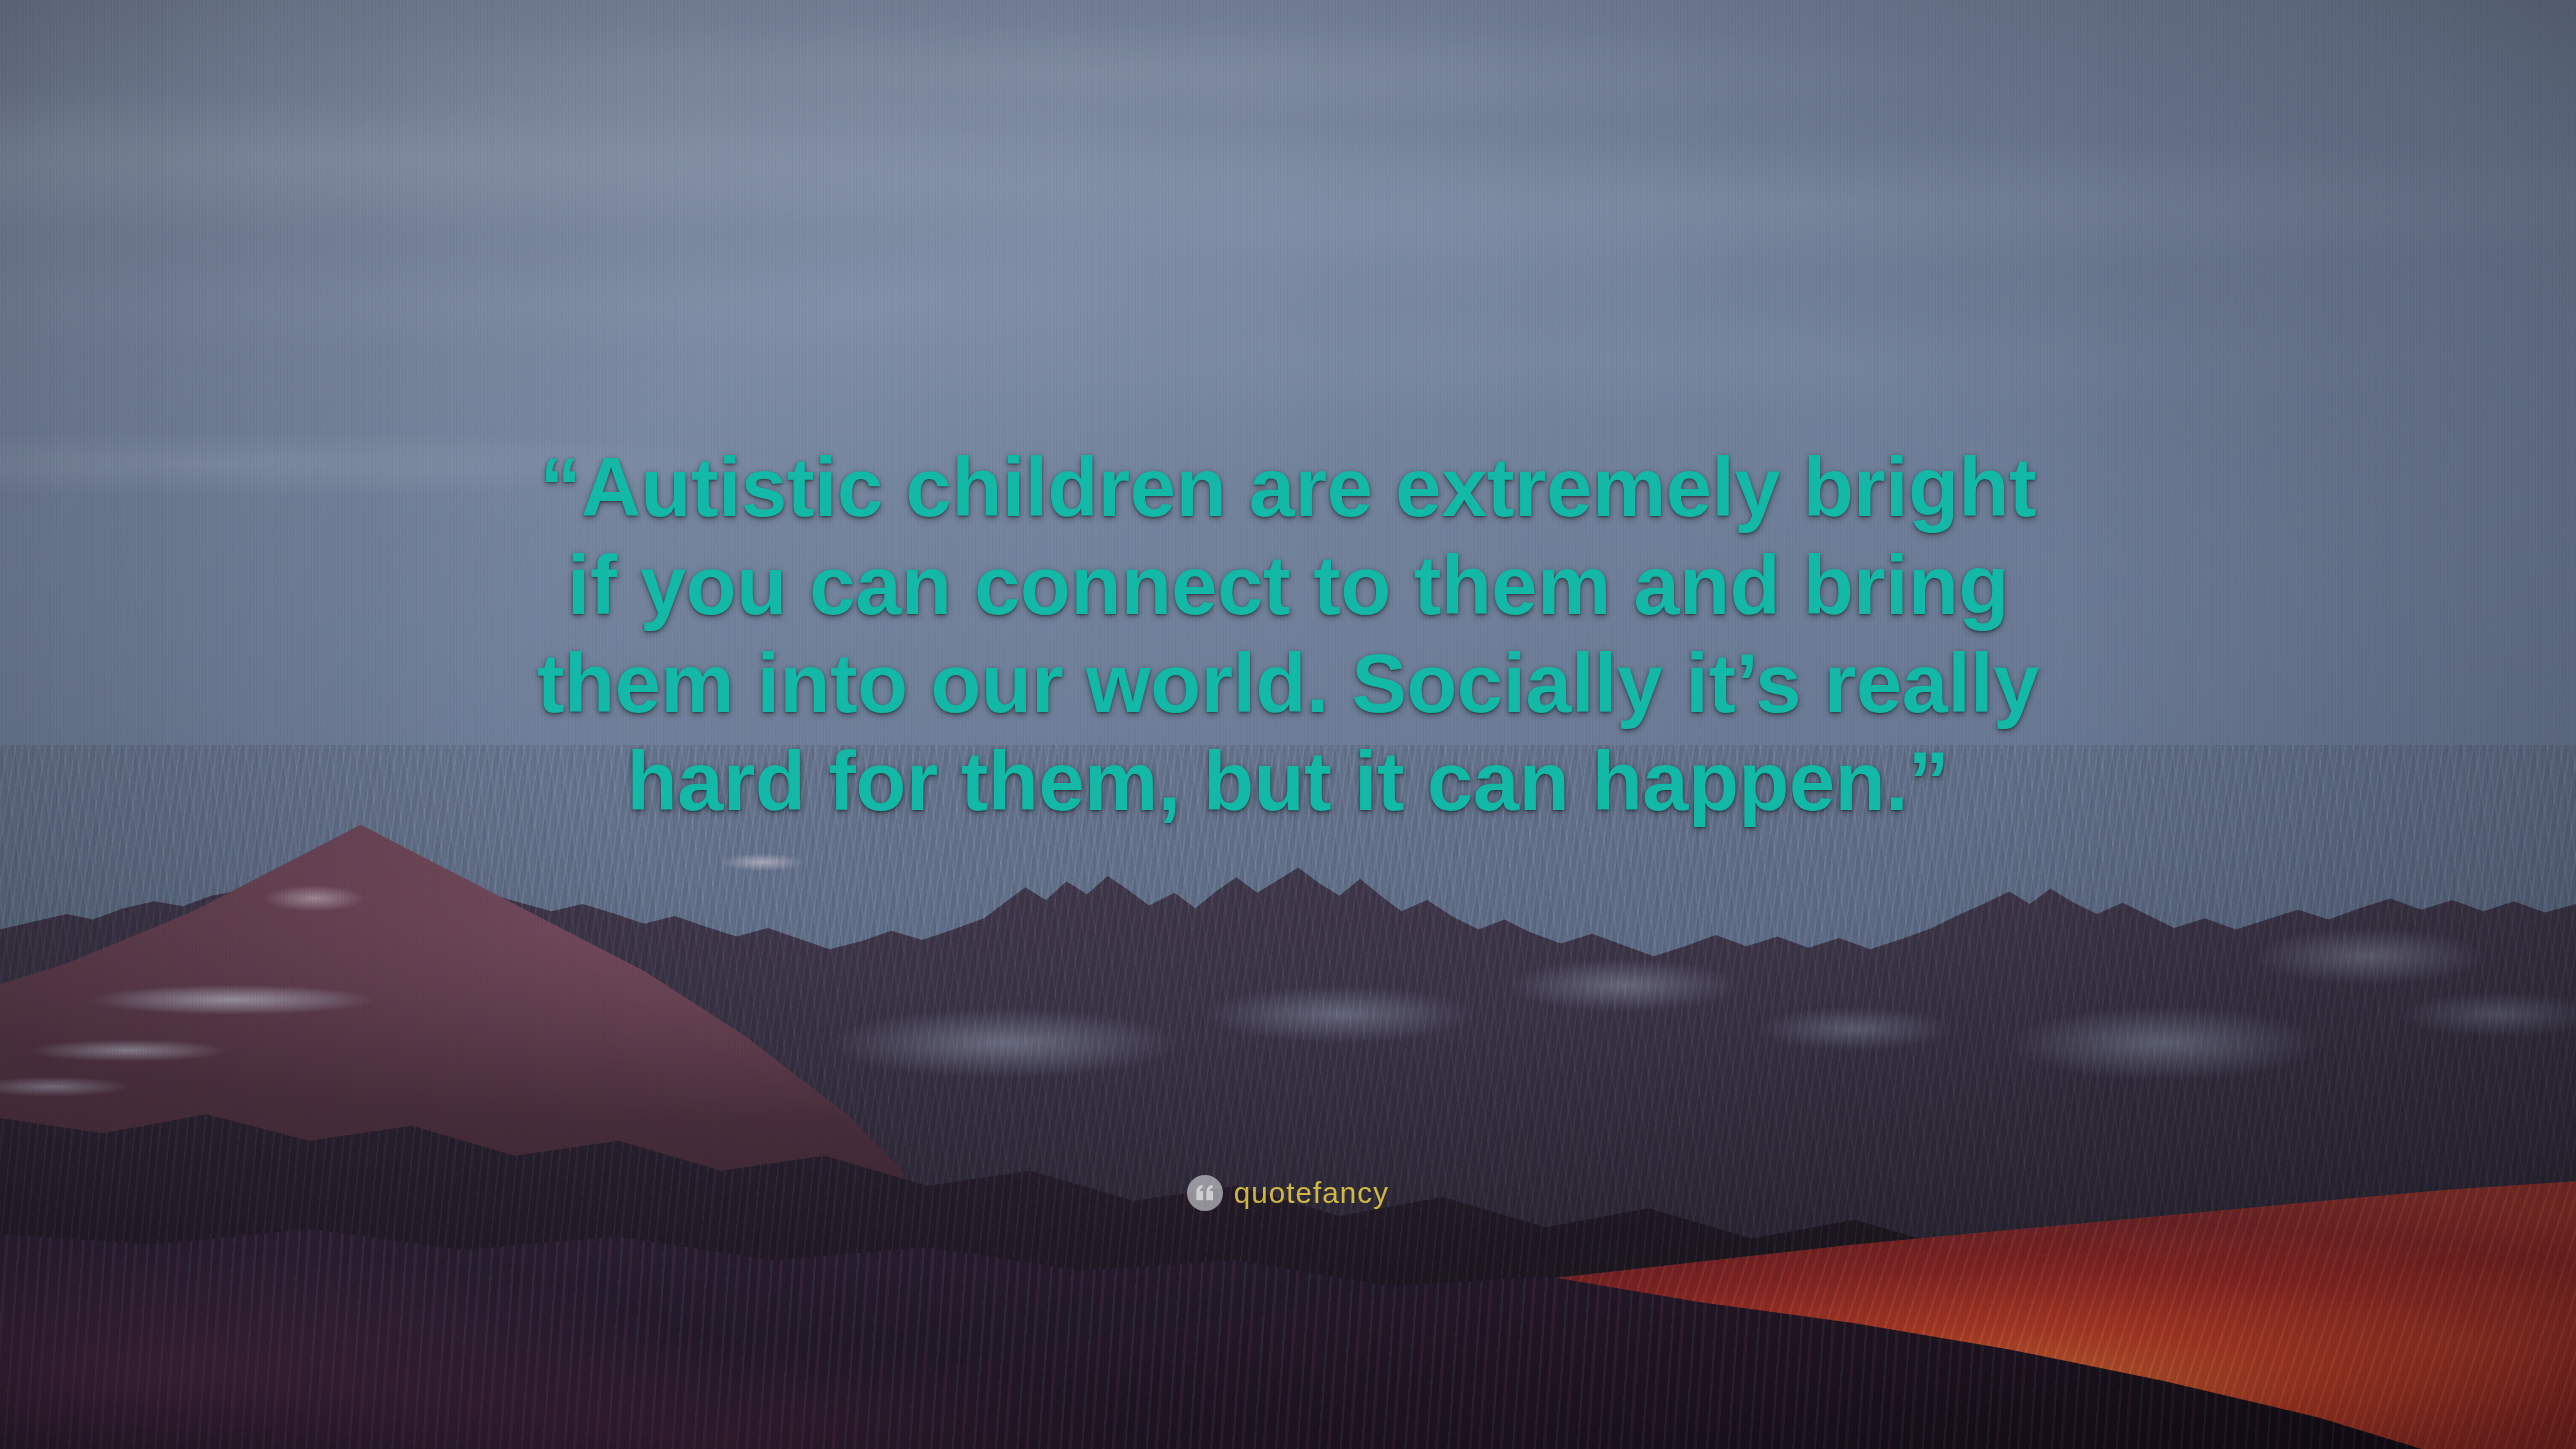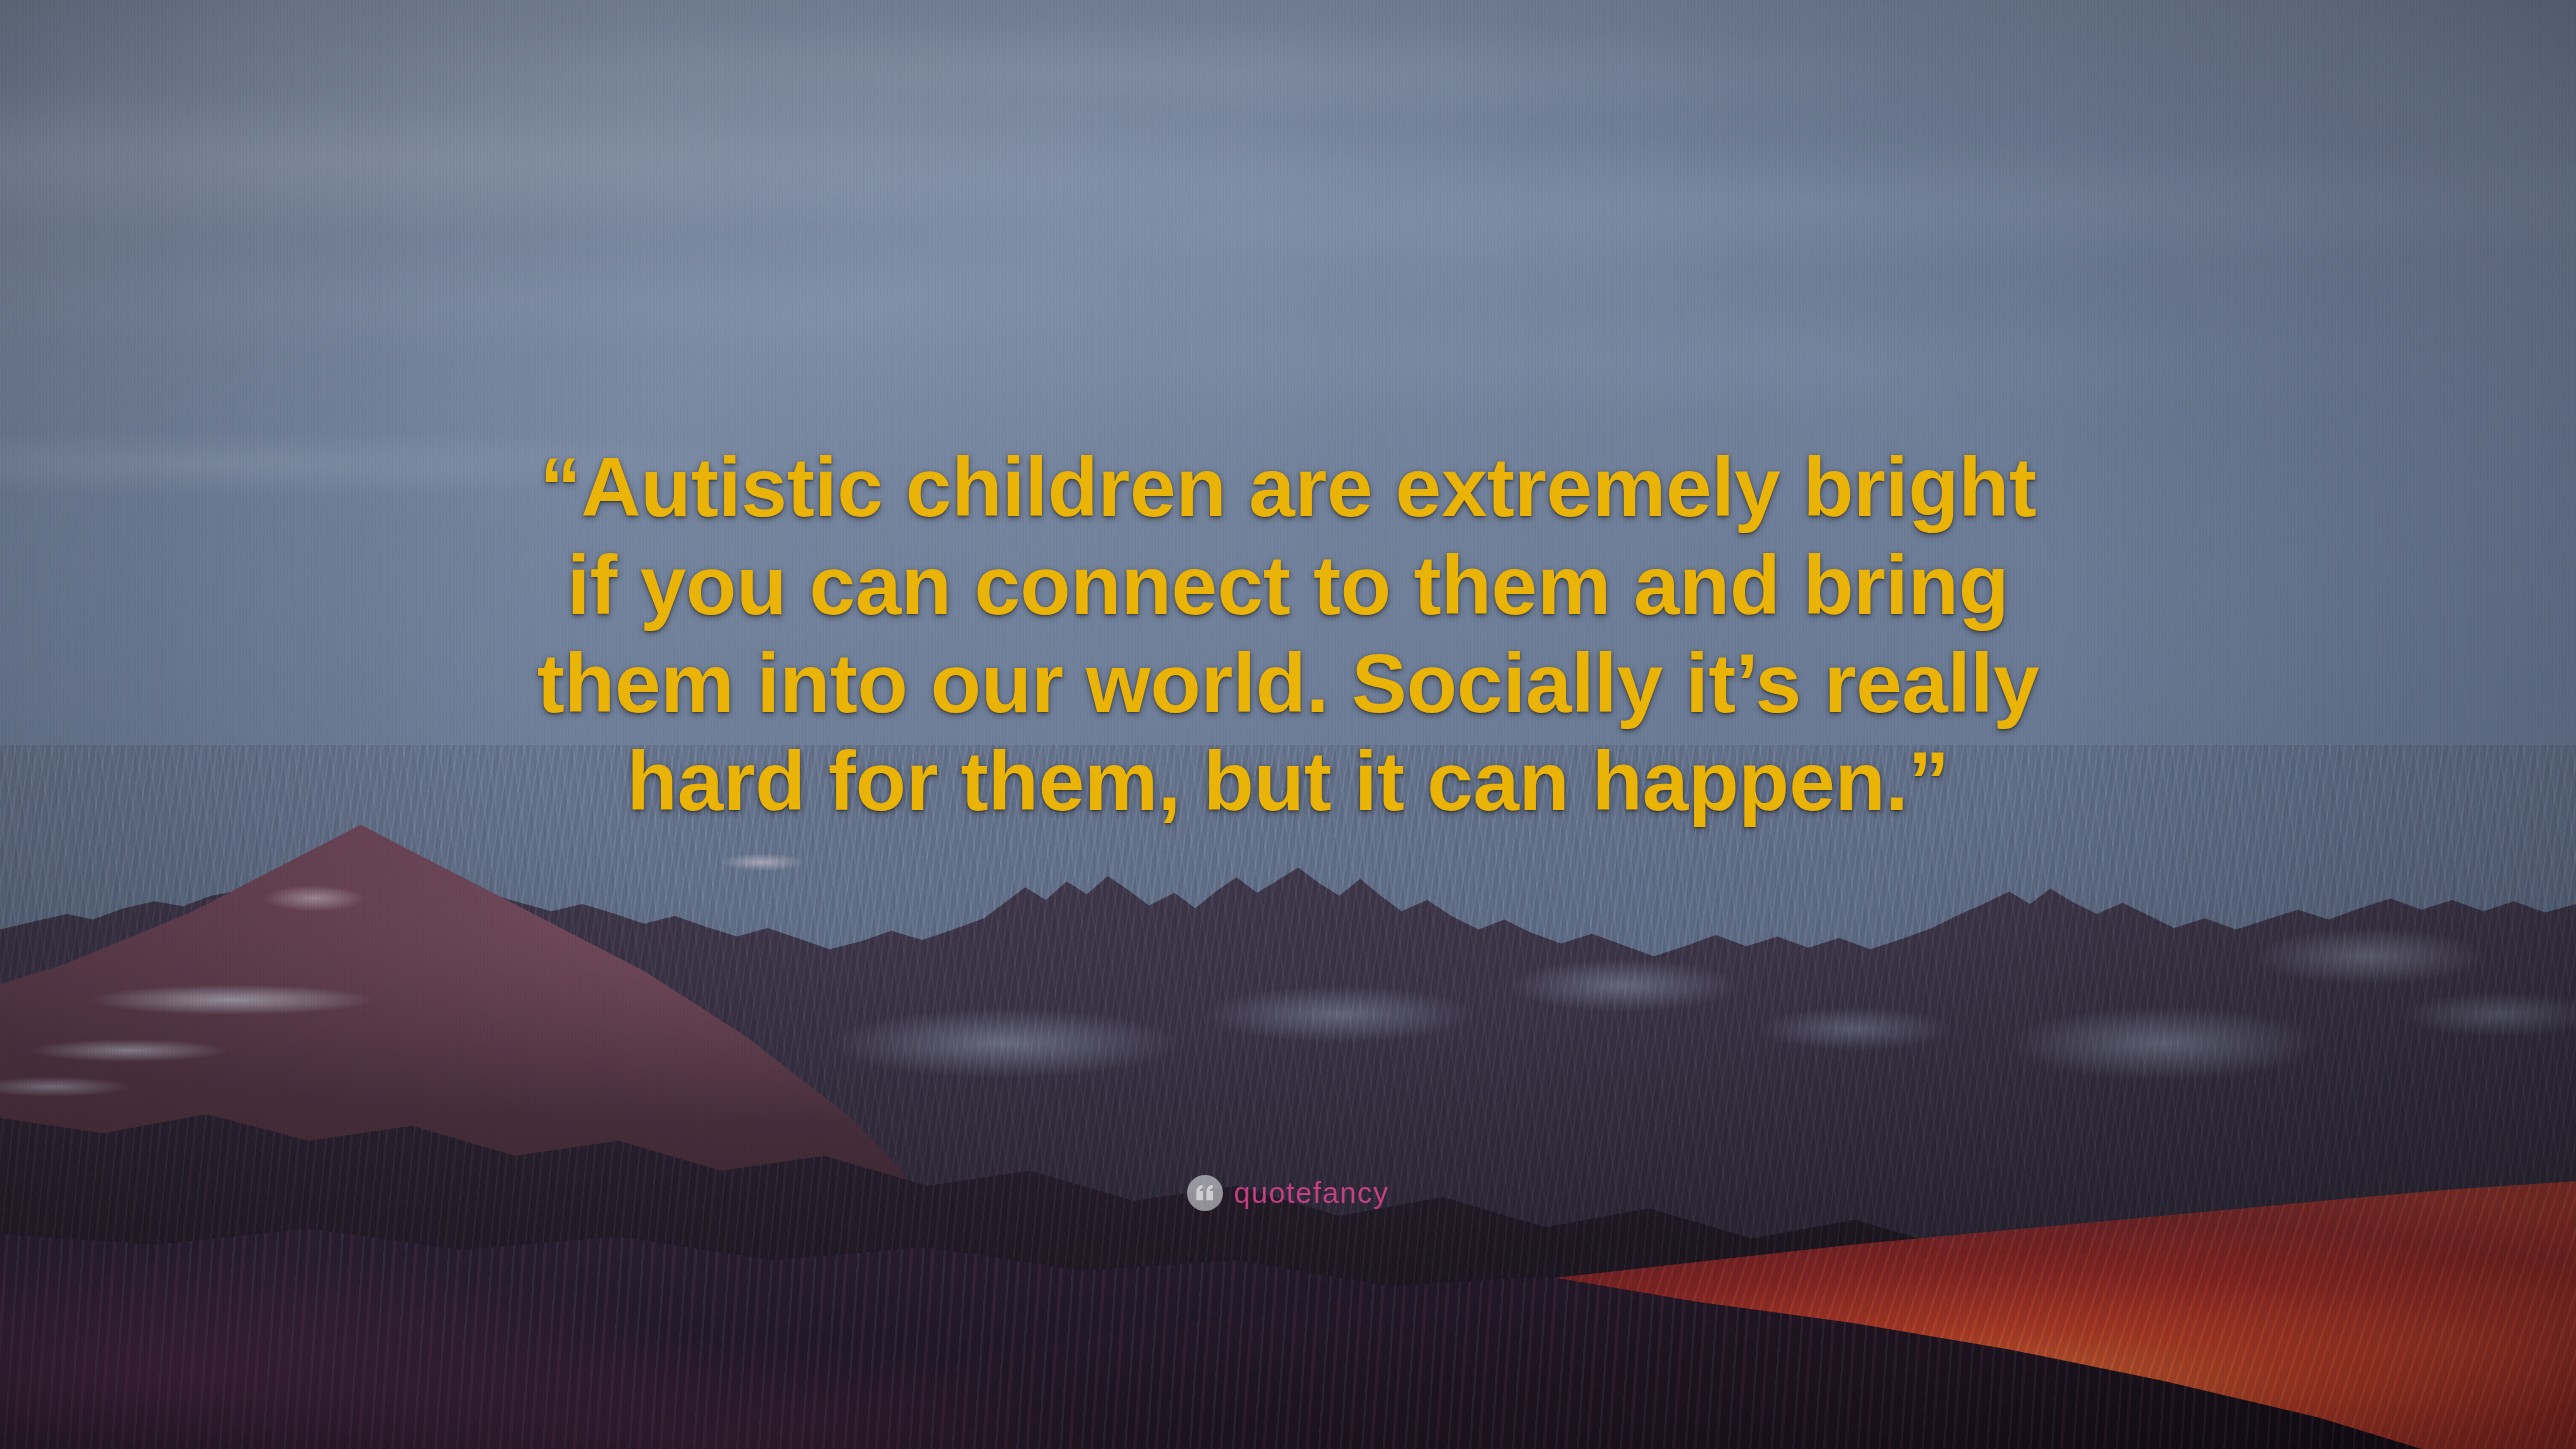--- a/index.html
+++ b/index.html
@@ -427,21 +427,21 @@
 
   #quote-text {
     margin: 0;
     padding: 0;
     position: absolute;
     top: 439px;
     left: 50%;
     transform: translateX(-50%);
     width: 1717px;
     text-align: center;
-    color: #eab308;
+    color: #14b8a6;
     font-family: "Liberation Sans", sans-serif;
     font-weight: 700;
     font-size: 83px;
     line-height: 98px;
     letter-spacing: -0.3px;
     text-shadow:
       0 2px 6.7px rgba(0,0,0,0.42),
       0 0.7px 2px rgba(0,0,0,0.34);
     white-space: pre-line;
   }
@@ -481,21 +481,21 @@
     height: 36px;
     border-radius: 50%;
     background: rgba(214,216,220,0.80);
     display: flex;
     align-items: center;
     justify-content: center;
     flex: 0 0 auto;
   }
   #watermark-mark svg { display: block; }
   #watermark-wordmark {
-    color: #ec4899;
+    color: #fde047;
     font-family: "Liberation Sans", sans-serif;
     font-weight: 300;
     font-size: 29.5px;
     line-height: 36px;
     letter-spacing: 1.1px;
     white-space: nowrap;
   }
 </style>
 </head>
 <body>

